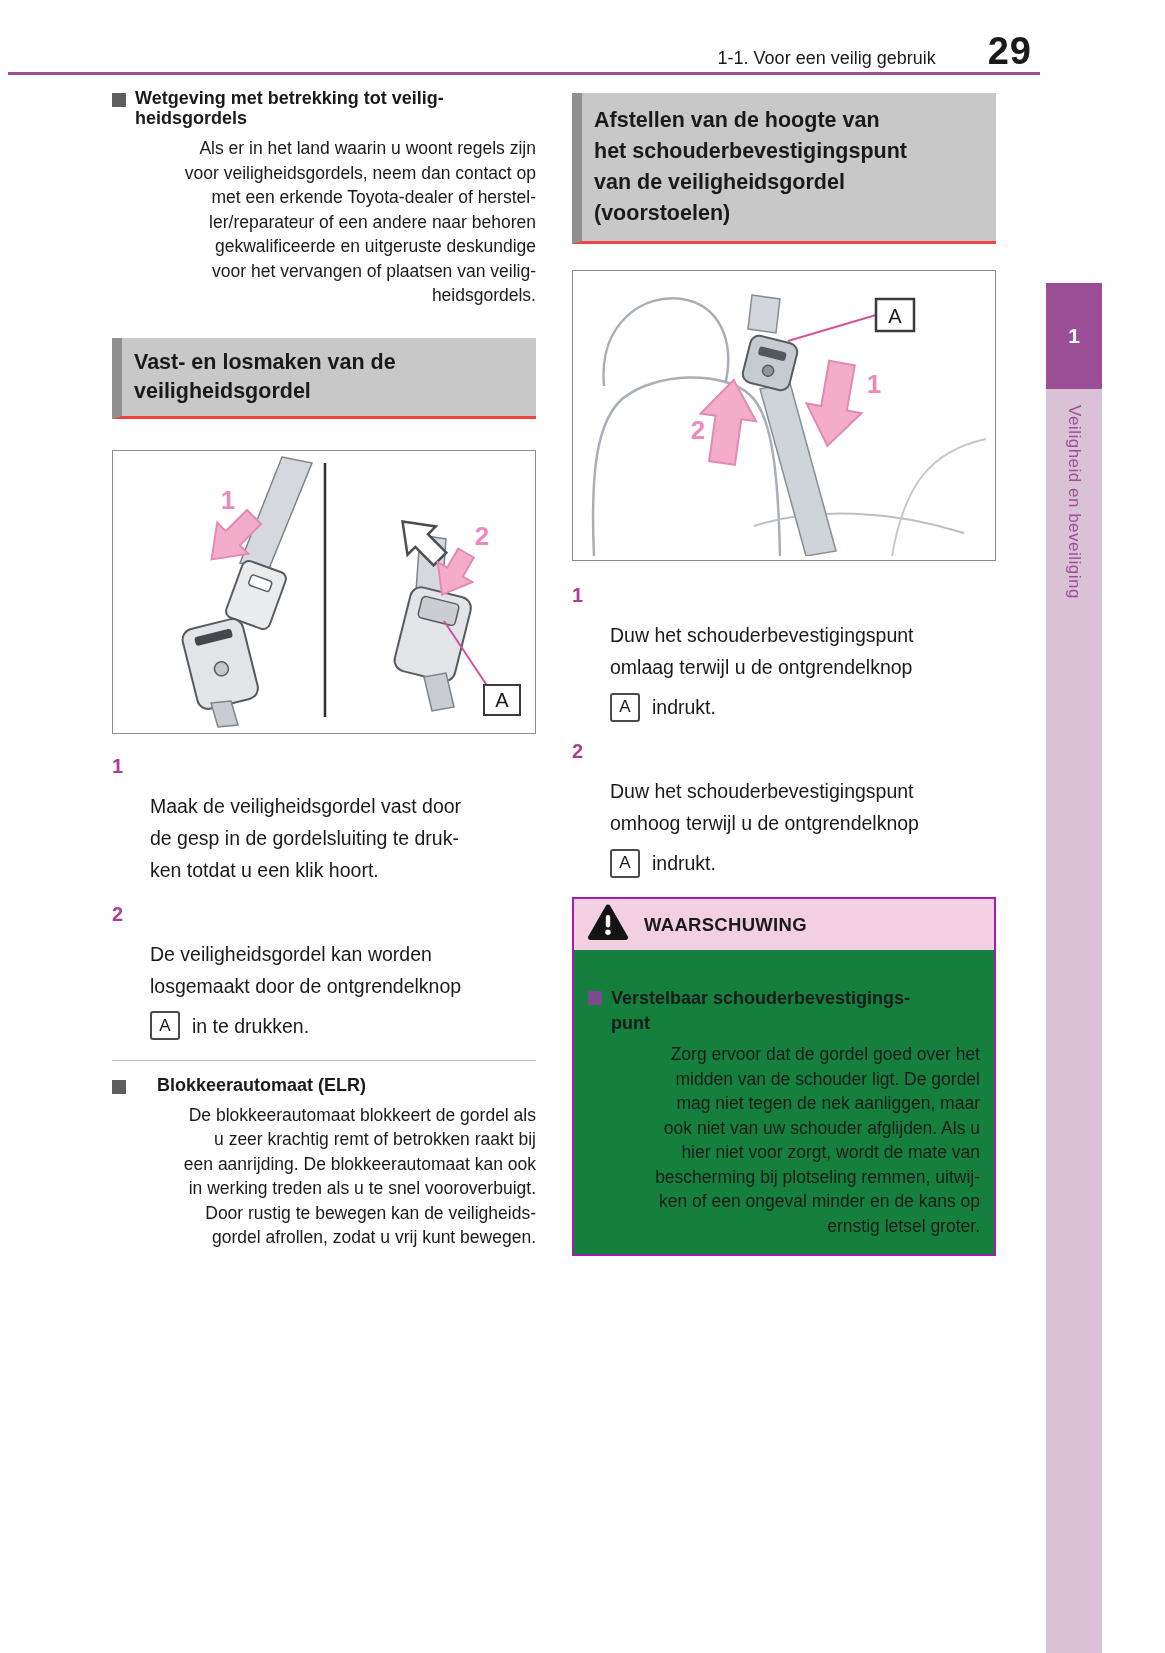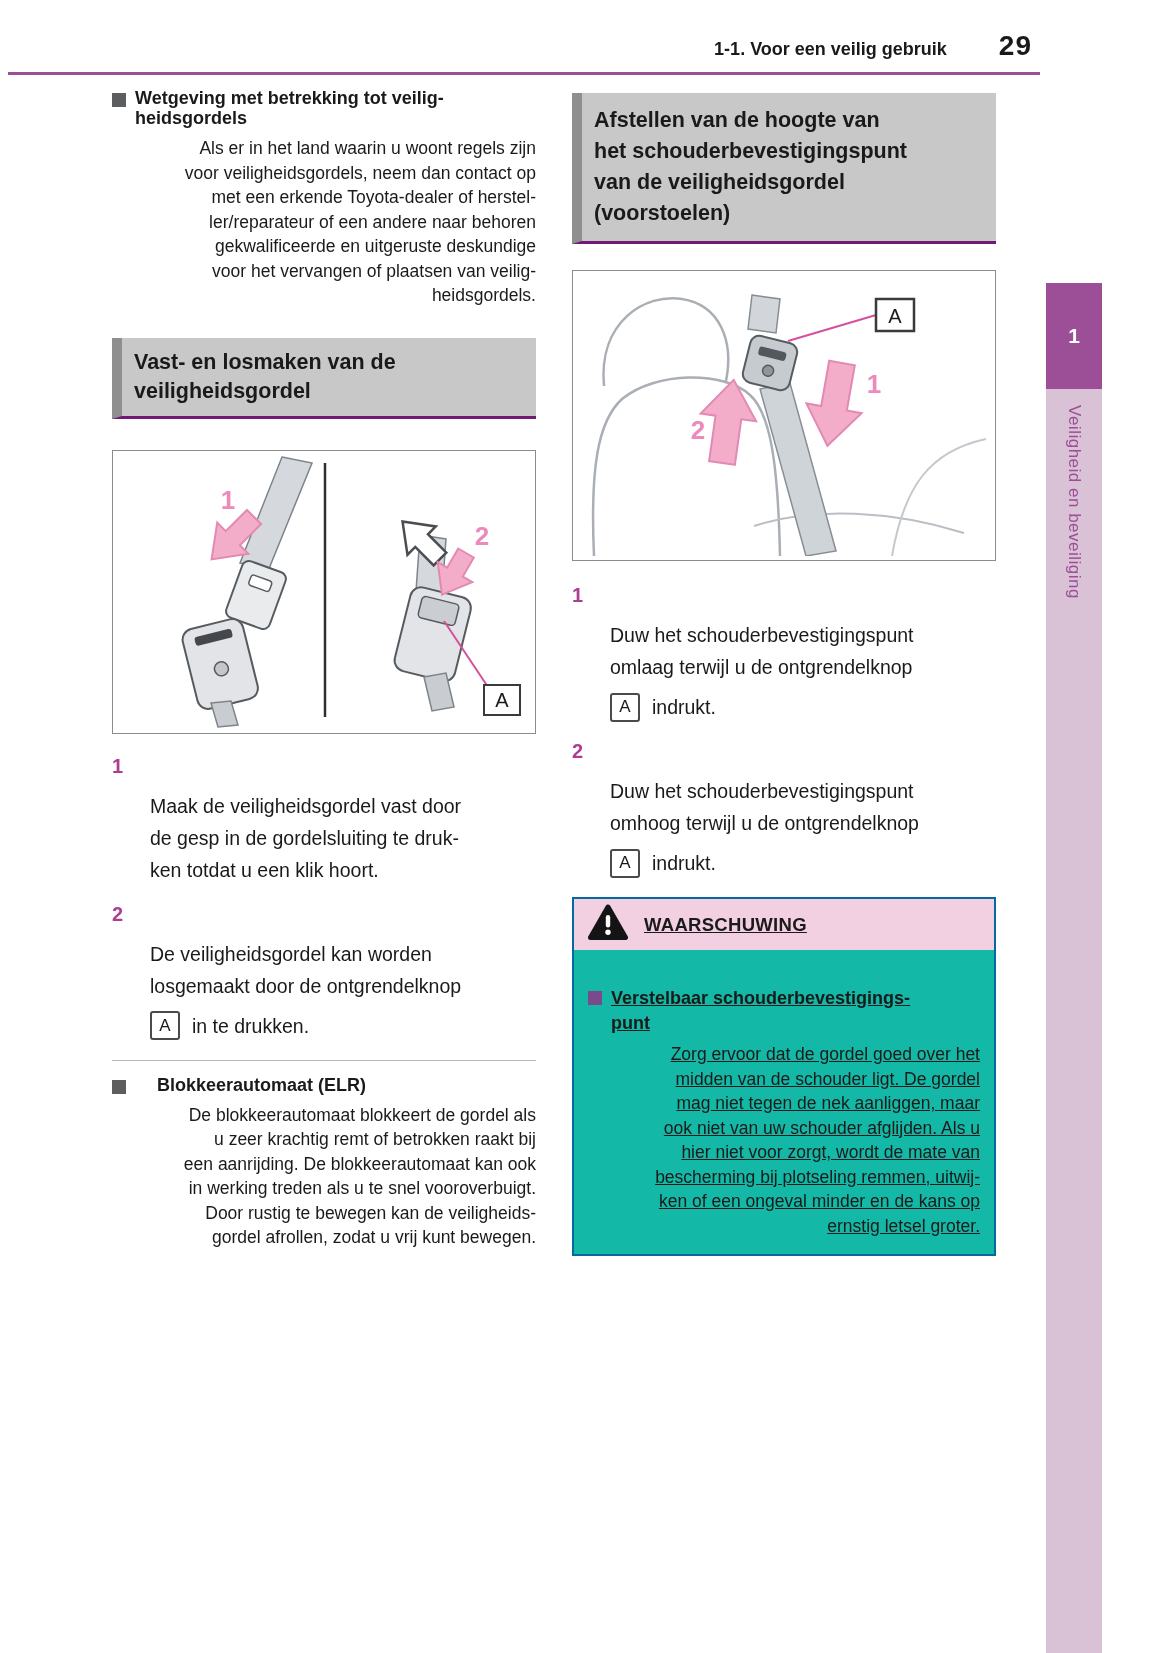--- a/index.html
+++ b/index.html
@@ -1,22 +1,22 @@
 <!DOCTYPE html>
 <html><head>
 <meta charset="utf-8">
 <style>
   * { margin:0; padding:0; box-sizing:border-box; }
   body { background:#ffffff; font-family:"Liberation Sans", sans-serif; color:#1a1a1a; }
   .page { position:relative; width:1165px; height:1653px; background:#fff; overflow:hidden; }
 
   
   .topbar { position:absolute; top:30px; left:112px; width:920px; display:flex; justify-content:flex-end; align-items:baseline; gap:52px; }
-  .crumb { font-weight:bold; font-size:18px; }
-  .pagenum { font-weight:bold; font-size:28px; letter-spacing:1px; }
+  .crumb { font-weight:normal; font-size:18px; }
+  .pagenum { font-weight:bold; font-size:38px; letter-spacing:1px; }
   .rule { position:absolute; top:72px; left:8px; width:1032px; height:3px; background:#9c4f96; }
 
   
   .side-band { position:absolute; left:1046px; width:56px; top:283px; bottom:0; background:#d9c1d6; }
   .chap-tab { width:100%; height:106px; background:#9c4f96; color:#fff; font-weight:bold; font-size:21px; display:flex; align-items:center; justify-content:center; }
   .vlabel { display:block; margin:16px auto 0; writing-mode:vertical-rl; font-size:17px; color:#9c4f96; letter-spacing:0.5px; text-align:left; width:max-content; }
 
   
   .col { position:absolute; width:424px; }
   .col-left  { left:112px; top:88px; }
@@ -25,21 +25,21 @@
   .lines { white-space:pre-line; }
 
   
   .bullet-h { display:flex; align-items:flex-start; font-size:18px; font-weight:bold; line-height:20px; }
   .sq { flex:0 0 auto; width:14px; height:14px; background:#5c5e60; margin:5px 9px 0 0; }
   .sq.purple { background:#7b4a8c; }
 
   .body-p { font-size:17.5px; line-height:24.5px; margin-top:8px;text-align:right; }
 
   
-  .block-h { background:#c8c8c8; border-left:10px solid #8f8f8f; border-bottom:3px solid #701a75; padding:10px 12px; font-size:21.5px; font-weight:bold; line-height:29px; }
+  .block-h { background:#c8c8c8; border-left:10px solid #8f8f8f; border-bottom:3px solid #ef4444; padding:10px 12px; font-size:21.5px; font-weight:bold; line-height:29px; }
   .col-right .block-h { line-height:31px; padding:12px 12px; }
 
   
   .fig { border:1px solid #8c8c8c; background:#fff; margin-top:31px; }
   .figno { font-weight:bold; font-size:26px; fill:#ec8abc; font-family:"Liberation Sans", sans-serif; }
   .figkey { font-size:20px; fill:#1a1a1a; font-family:"Liberation Sans", sans-serif; }
 
   
   .steps { list-style:none; margin-top:16px; }
   .step { display:flex; align-items:flex-start; }
@@ -48,21 +48,21 @@
   .step-body { font-size:19.5px; line-height:32px;margin-top:40px; }
   .keyline { margin-top:8px; display:flex; align-items:center; }
   .keybox { display:inline-flex; align-items:center; justify-content:center; min-width:30px; height:29px; border:2px solid #4a4a4a; border-radius:3px; background:#fff; font-size:17px; margin-right:12px; padding:0 7px; }
 
   .divider { border-top:1.5px solid #bbbbbb; margin-top:18px; }
   .h-elr { margin-top:14px;gap:22px; }
 
   .note-p { font-size:17.5px; line-height:24.5px; margin-top:14px; }
 
   
-  .warnbox { margin-top:18px; border:2px solid #0369a1; background:#14b8a6;text-decoration:underline; }
+  .warnbox { margin-top:18px; border:2px solid #a21caf; background:#15803d; }
   .warnhead { background:#f3cfe2; display:flex; align-items:center; gap:16px; padding:5px 14px; }
   .warn-title { font-weight:bold; font-size:18.5px; letter-spacing:0.3px; }
   .warnbody { padding:24px 14px 16px;margin-top:12px; }
   .warnbody .bullet-h { font-size:18px; line-height:25px; }
   .warnbody .body-p { margin-top:6px; }
 </style>
 </head>
 <body>
 
 <div class="page">

